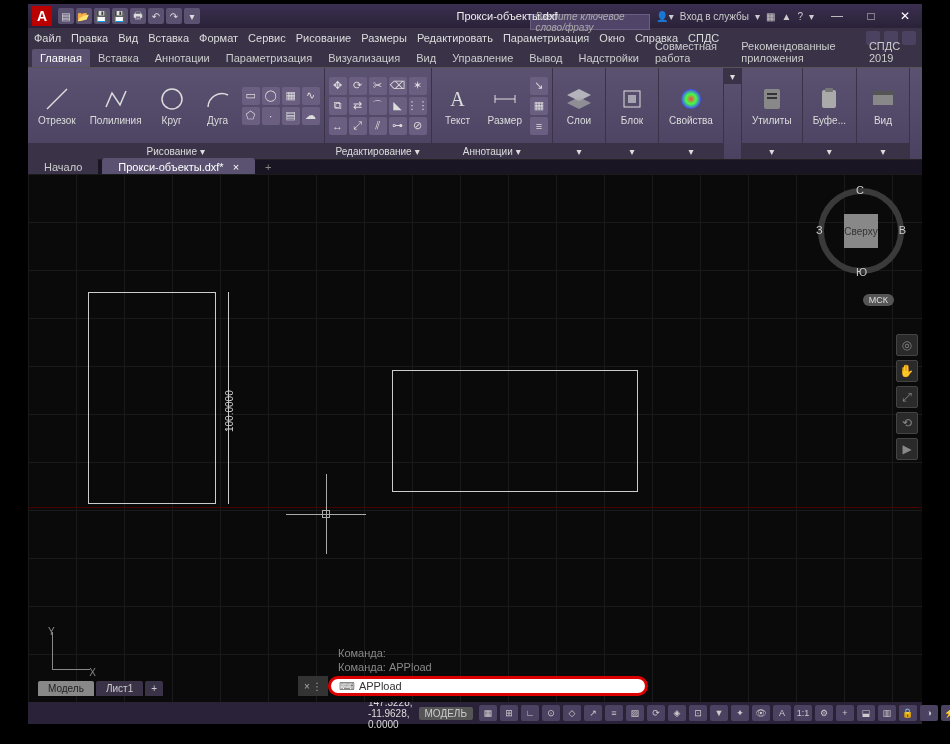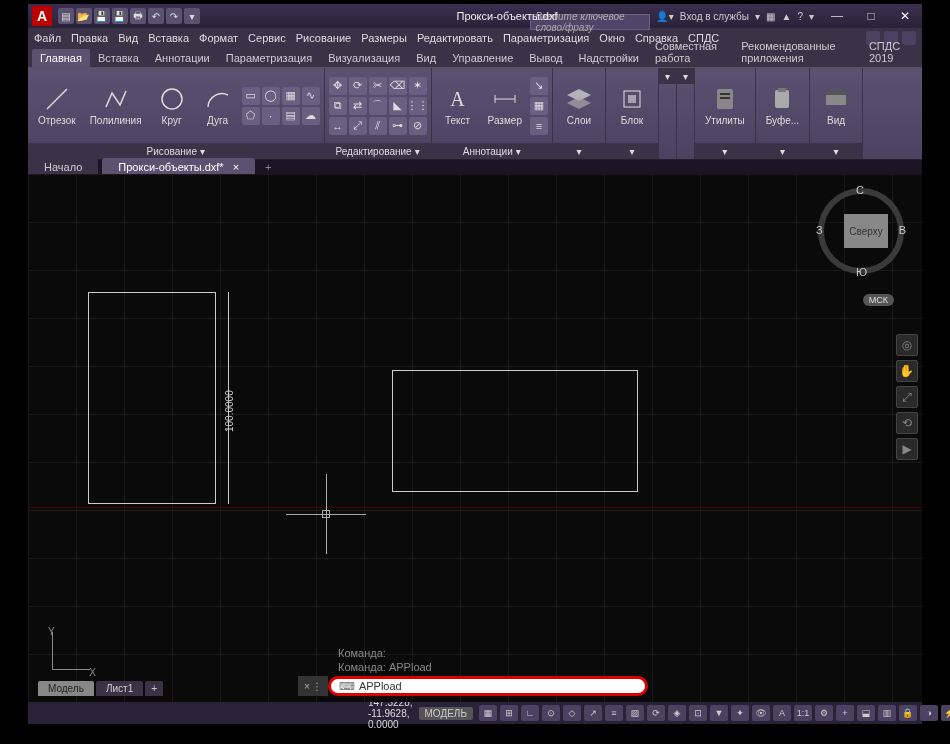--- a/index.html
+++ b/index.html
@@ -60,21 +60,21 @@
   .rect { position:absolute; border:1px solid #ccc; background:transparent; }
   .dim-line { position:absolute; border-left:1px solid #ccc; }
   .dim-text { position:absolute; color:#ccc; font-size:10px; transform:rotate(-90deg); transform-origin:left top; white-space:nowrap; }
   .crosshair-h { position:absolute; height:1px; background:#aaa; }
   .crosshair-v { position:absolute; width:1px; background:#aaa; }
   .crosshair-box { position:absolute; width:8px; height:8px; border:1px solid #aaa; }
 
   
   .viewcube { position:absolute; right:18px; top:14px; width:86px; height:86px; }
   .viewcube .ring { position:absolute; inset:0; border:6px solid #3a3a3a; border-radius:50%; }
-  .viewcube .face { position:absolute; left:26px; top:26px; width:44px; height:34px; background:#888; color:#333; font-size:10px; display:flex; align-items:center; justify-content:center; }
+  .viewcube .face { position:absolute; left:26px; top:26px; width:34px; height:34px; background:#888; color:#333; font-size:10px; display:flex; align-items:center; justify-content:center; }
   .viewcube .lbl { position:absolute; color:#ccc; font-size:11px; }
   .wcs { position:absolute; right:28px; top:120px; background:#555; color:#ddd; font-size:9px; padding:1px 6px; border-radius:6px; }
 
   
   .navbar { position:absolute; right:4px; top:160px; width:22px; display:flex; flex-direction:column; gap:4px; }
   .navbar div { width:22px; height:22px; background:#2a2a2a; border:1px solid #444; border-radius:2px; display:flex; align-items:center; justify-content:center; color:#888; font-size:12px; }
 
   
   .ucs { position:absolute; left:12px; bottom:20px; width:56px; height:56px; }
   .ucs .y { position:absolute; left:12px; bottom:12px; width:1px; height:38px; background:#888; }
@@ -313,20 +313,37 @@
               </svg>
             </div>
             <div class="lbl">Блок</div>
           </div>
         </div>
       <div class="panel-title">
           <span>▾</span>
         </div>
     </div>
     <div class="panel">
+      <div class="panel-body">
+          <div class="bigbtn">
+            <div class="ico">
+              <svg width="28" height="28">
+                <circle cx="14" cy="14" r="10" fill="url(#g)"></circle>
+                <defs>
+                  <radialGradient id="g">
+                    <stop offset="0" stop-color="#f44"></stop>
+                    <stop offset="0.5" stop-color="#4f4"></stop>
+                    <stop offset="1" stop-color="#44f"></stop>
+                  </radialGradient>
+                </defs>
+              </svg>
+            </div>
+            <div class="lbl">Свойства</div>
+          </div>
+        </div>
       <div class="panel-title">
           <span>▾</span>
         </div>
     </div>
     <div class="panel">
       <div class="panel-title">
           <span>▾</span>
         </div>
     </div>
     <div class="panel">

